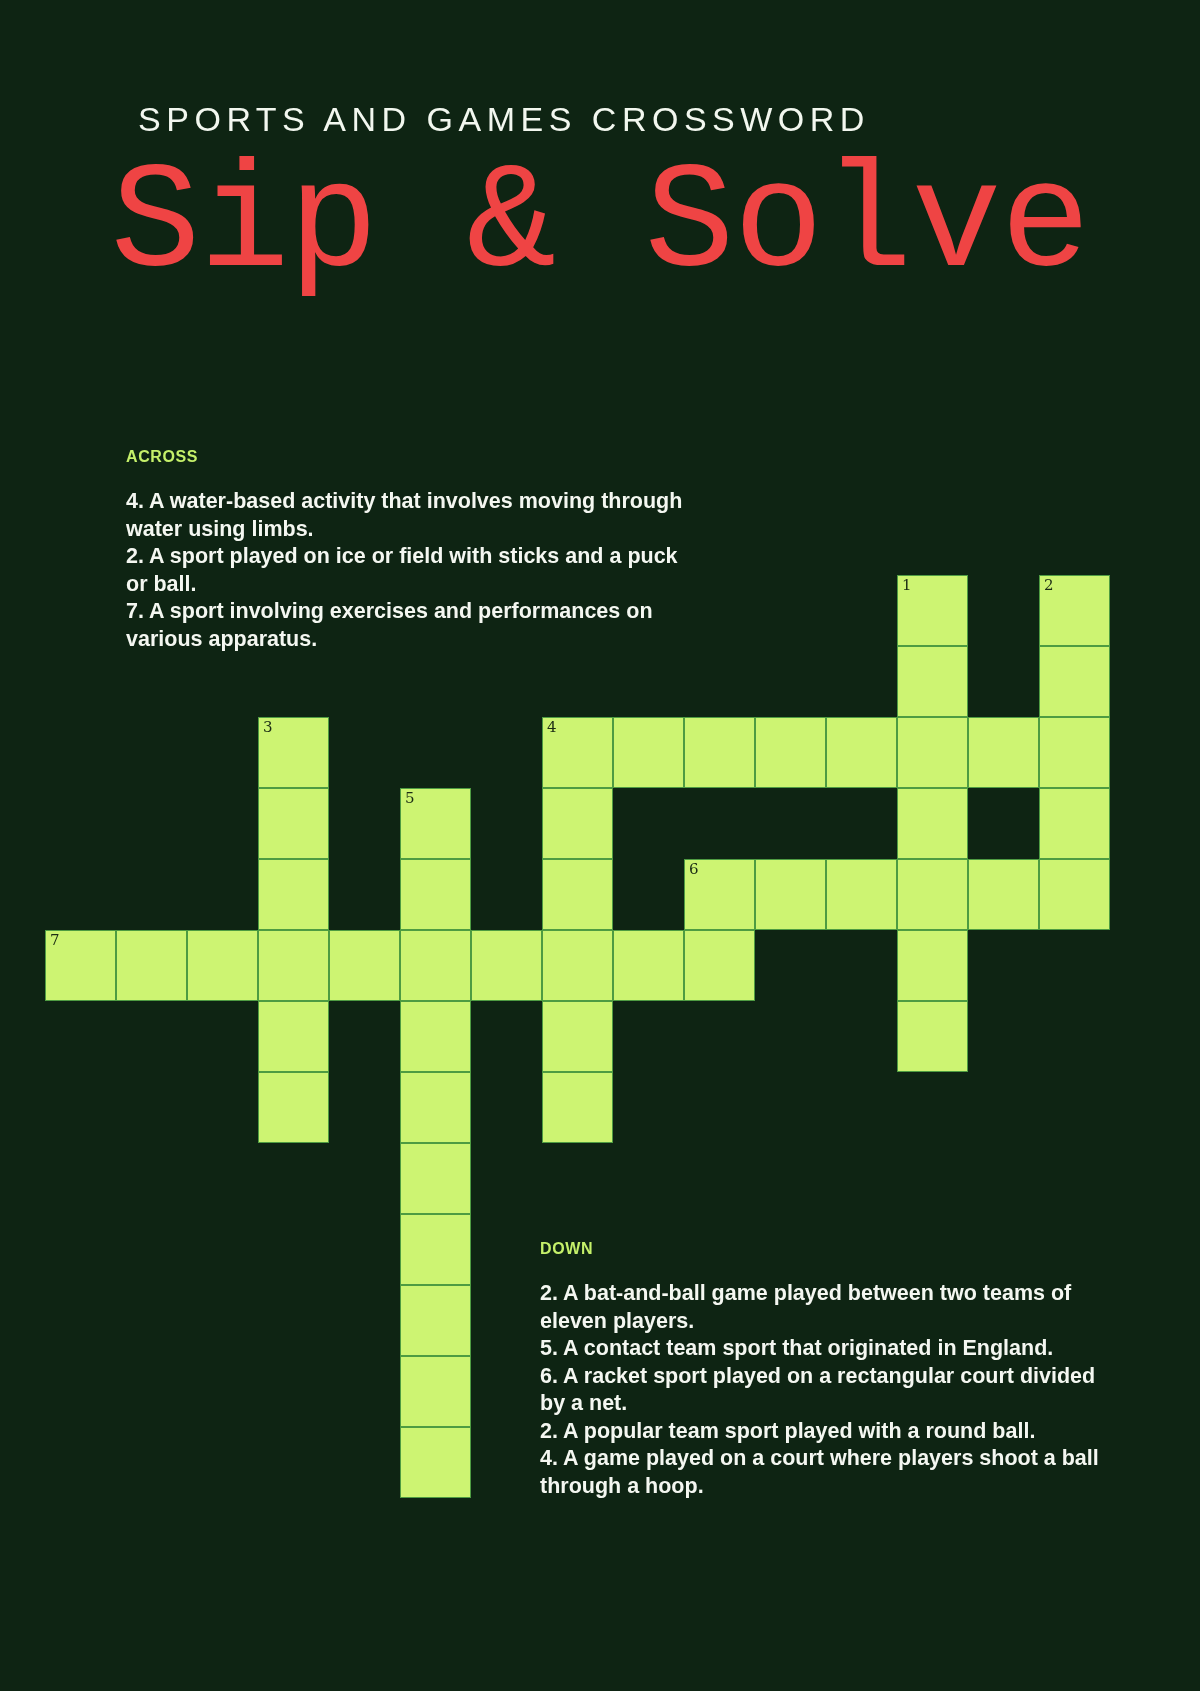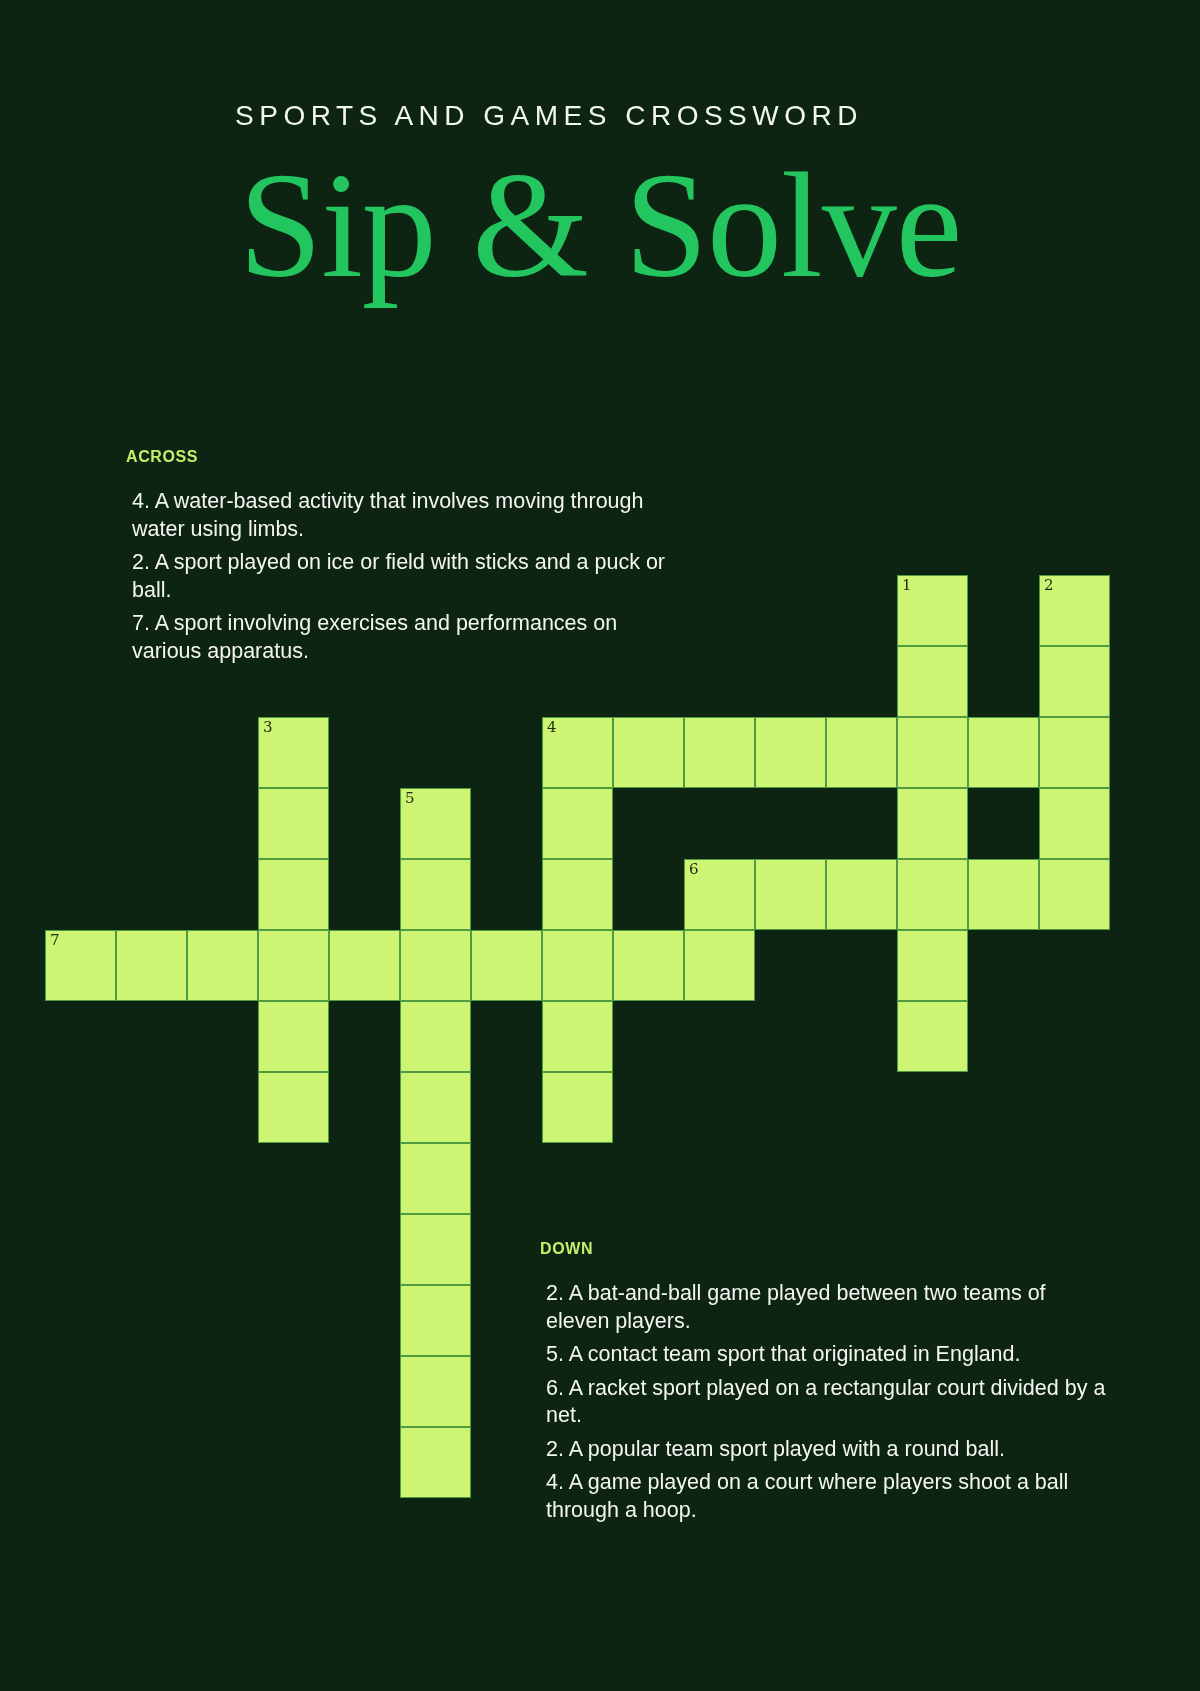--- a/index.html
+++ b/index.html
@@ -20,52 +20,51 @@
     background: #0e2413;
   }
   
   .eyebrow {
     position: absolute;
     top: 100px;
     left: 0;
     width: 1008px;
     text-align: center;
     color: #f2f7ef;
-    font-size: 28px;
+    font-size: 34px;
     letter-spacing: 5.5px;
     font-weight: 400;
-    padding-left: 45px;
   }
   .title {
     position: absolute;
     top: 150px;
     left: 0;
     width: 1200px;
     text-align: center;
-    color: #22c55e;
-    font-family: Liberation Serif, serif;
+    color: #ef4444;
+    font-family: Liberation Mono, monospace;
     font-size: 150px;
     line-height: 1.0;
     font-weight: 400;
     letter-spacing: -1px;
   }
   
   .section-heading {
     color: #c5f06a;
     font-size: 16px;
     font-weight: bold;
     letter-spacing: 0.6px;
     margin: 0 0 22px 0;
   }
   .clue-list {
     color: #f4f7f1;
     font-size: 21.5px;
     line-height: 1.28;
   }
-  .clue-list div { margin: 6px; }
+  .clue-list div { margin: 0; font-weight: bold; }
 
   .across-block {
     position: absolute;
     left: 126px;
     top: 448px;
     width: 570px;
   }
   .down-block {
     position: absolute;
     left: 540px;

